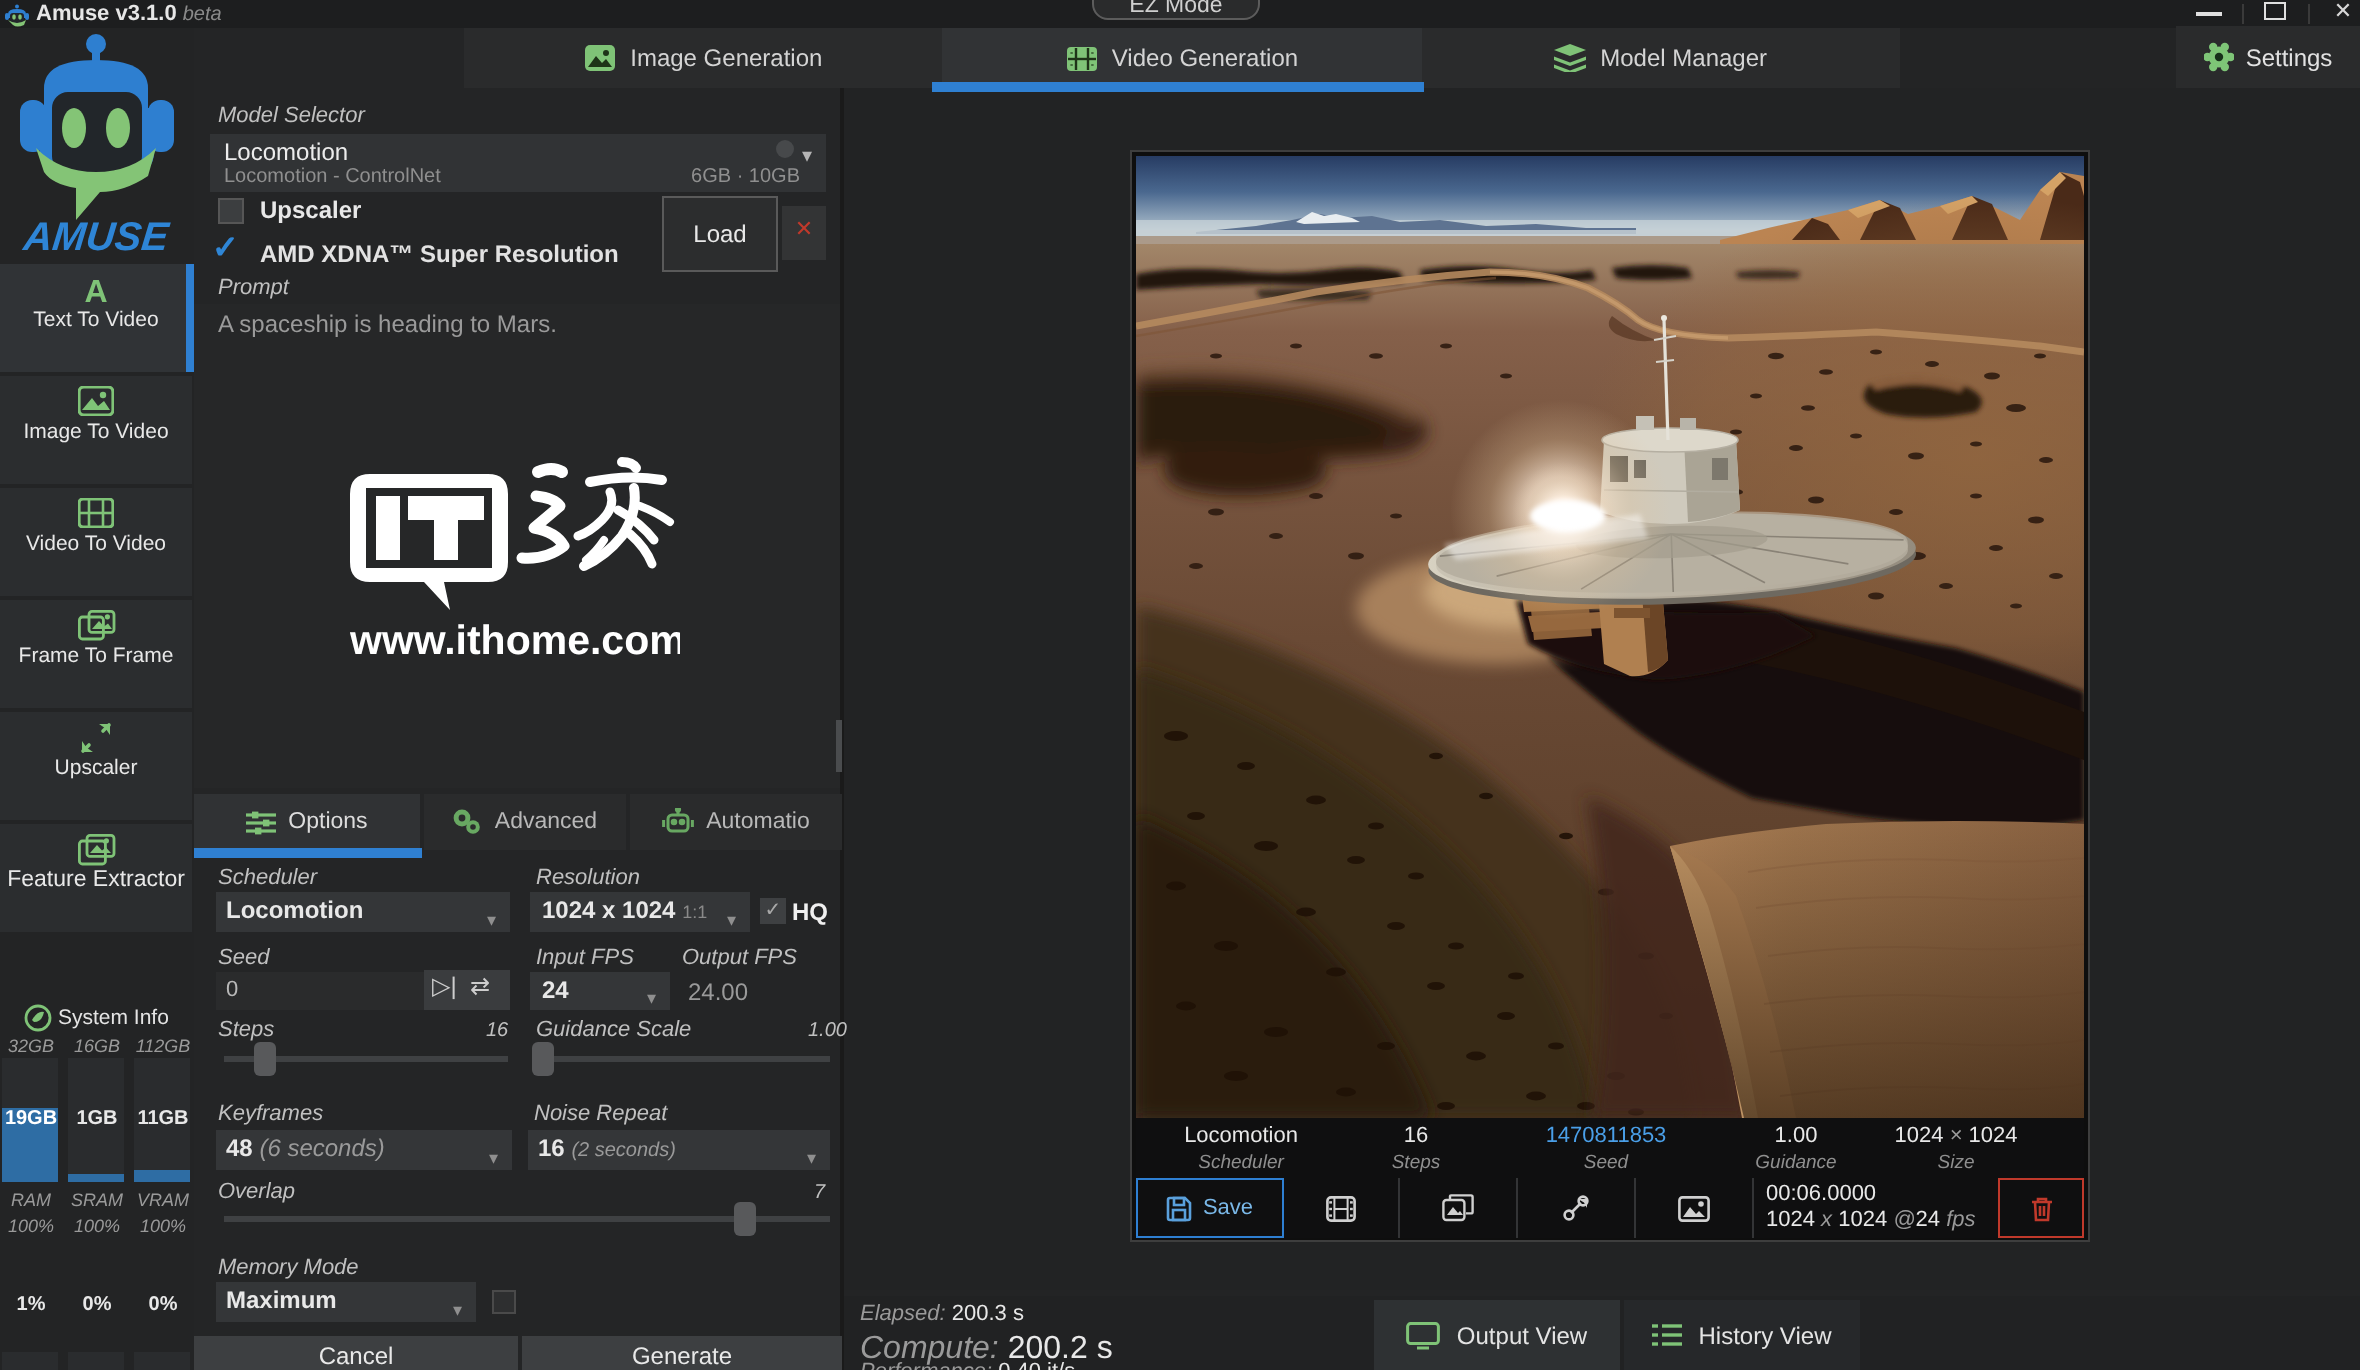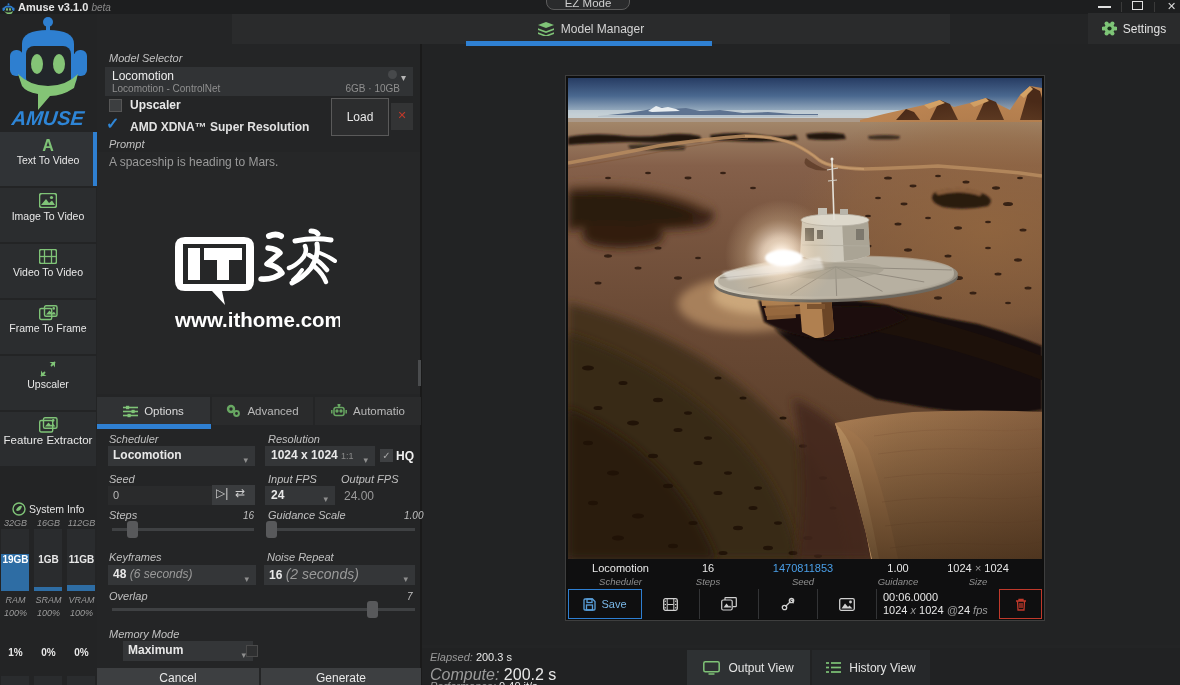--- a/index.html
+++ b/index.html
@@ -79,20 +79,37 @@
         <path d="M2 8 Q6.5 11 11 8 L10 10.5 Q6.5 12 4.5 10.5 Z" fill="#84c476"></path>
       </svg></div>
   <div class="abs" id="titletext">Amuse v3.1.0 <span id="titlebeta">beta</span></div>
   <div class="abs" style="left:1098px; top:6px; width:13px; height:2px; background:#e0e0e0;"></div>
   <div class="abs" style="left:1132px; top:1px; width:11px; height:9px; border:1.5px solid #e0e0e0;"></div>
   <div class="abs winbtn" style="left:1155px; font-size:11px;">✕</div>
   <div class="abs" style="left:1121px; top:2px; width:1px; height:10px; background:#3a3a3a;"></div>
   <div class="abs" style="left:1154px; top:2px; width:1px; height:10px; background:#3a3a3a;"></div>
 
   <div class="abs" id="tabbar">
+    <div class="toptab"><svg width="16" height="14" viewBox="0 0 16 14">
+          <rect x="0.5" y="0.5" width="15" height="13" rx="2.5" fill="#7fc377"></rect>
+          <circle cx="11" cy="4.5" r="1.5" fill="#1e3318"></circle>
+          <path d="M2 11.5 L6 6 L9 9.5 L11 7.5 L14 11.5 Z" fill="#1e3318"></path>
+        </svg>Image Generation</div>
+    <div class="toptab active"><svg width="16" height="13" viewBox="0 0 16 13">
+          <rect x="0.5" y="0.5" width="15" height="12" rx="2" fill="#7fc377"></rect>
+          <g stroke="#1e3318" stroke-width="1.2">
+            <line x1="5" y1="1" x2="5" y2="12"></line>
+            <line x1="11" y1="1" x2="11" y2="12"></line>
+            <line x1="1" y1="6.5" x2="15" y2="6.5"></line>
+            <line x1="2.8" y1="3.2" x2="2.8" y2="3.8"></line>
+            <line x1="2.8" y1="9.2" x2="2.8" y2="9.8"></line>
+            <line x1="13.2" y1="3.2" x2="13.2" y2="3.8"></line>
+            <line x1="13.2" y1="9.2" x2="13.2" y2="9.8"></line>
+          </g>
+        </svg>Video Generation</div>
     <div class="toptab"><svg width="16" height="14" viewBox="0 0 16 14">
           <g fill="#7fc377">
             <path d="M8 0 L16 3 L8 6 L0 3 Z"></path>
             <path d="M0 6.2 L8 9.2 L16 6.2 L16 8 L8 11 L0 8 Z"></path>
             <path d="M0 10.2 L8 13.2 L16 10.2 L16 12 L8 15 L0 12 Z"></path>
           </g>
         </svg>Model Manager</div>
   </div>
   <div class="abs" id="tabunderline"></div>
   <div class="abs" id="ezmode">EZ Mode</div>
@@ -307,28 +324,28 @@
   <div class="abs slider" style="left:112px; top:528px; width:142px;"></div>
   <div class="abs thumb" style="left:127px; top:521px;"></div>
   <div class="abs lbl" style="left:268px; top:509px;">Guidance Scale</div>
   <div class="abs lbl" style="left:404px; top:510px; font-size:10px;">1.00</div>
   <div class="abs slider" style="left:267px; top:528px; width:148px;"></div>
   <div class="abs thumb" style="left:266px; top:521px;"></div>
 
   <div class="abs lbl" style="left:109px; top:551px;">Keyframes</div>
   <div class="abs dd" style="left:108px; top:565px; width:148px; height:20px; line-height:19px;"><span style="margin-left:5px; font-weight:bold;">48</span> <span style="color:#9a9a9a; font-size:12px; font-style:italic;">(6 seconds)</span><span class="ddchev" style="top:5px;">▾</span></div>
   <div class="abs lbl" style="left:267px; top:551px;">Noise Repeat</div>
-  <div class="abs dd" style="left:264px; top:565px; width:151px; height:20px; line-height:19px;"><span style="margin-left:5px; font-weight:bold;">16</span> <span style="color:#9a9a9a; font-size:14px; font-style:italic;">(2 seconds)</span><span class="ddchev" style="top:5px;">▾</span></div>
+  <div class="abs dd" style="left:264px; top:565px; width:151px; height:20px; line-height:19px;"><span style="margin-left:5px; font-weight:bold;">16</span> <span style="color:#9a9a9a; font-size:10px; font-style:italic;">(2 seconds)</span><span class="ddchev" style="top:5px;">▾</span></div>
   <div class="abs lbl" style="left:109px; top:590px;">Overlap</div>
   <div class="abs lbl" style="left:407px; top:591px; font-size:10px;">7</div>
   <div class="abs slider" style="left:112px; top:608px; width:303px;"></div>
   <div class="abs thumb" style="left:367px; top:601px;"></div>
 
   <div class="abs lbl" style="left:109px; top:628px;">Memory Mode</div>
-  <div class="abs dd" style="left:108px; top:641px; width:130px; height:20px; line-height:19px;margin-left:15px;"><span style="margin-left:5px; font-weight:bold;">Maximum</span><span class="ddchev" style="top:5px;">▾</span></div>
+  <div class="abs dd" style="left:108px; top:641px; width:130px; height:20px; line-height:19px;"><span style="margin-left:5px; font-weight:bold;">Maximum</span><span class="ddchev" style="top:5px;">▾</span></div>
   <div class="abs" style="left:246px; top:645px; width:12px; height:12px; border:1px solid #4a4a4a; background:#2e2f30;"></div>
   <div class="abs bigbtn" style="left:97px; width:162px;">Cancel</div>
   <div class="abs bigbtn" style="left:261px; width:160px;">Generate</div>
 
   <div class="abs" id="imgbox"></div>
   <div class="abs" style="left:568px; top:78px; width:474px; height:481px; overflow:hidden;">
     <svg width="474" height="481" viewBox="0 0 474 481">
       <defs>
         <linearGradient id="sky" x1="0" y1="0" x2="0" y2="1">
           <stop offset="0" stop-color="#273c63"></stop>

